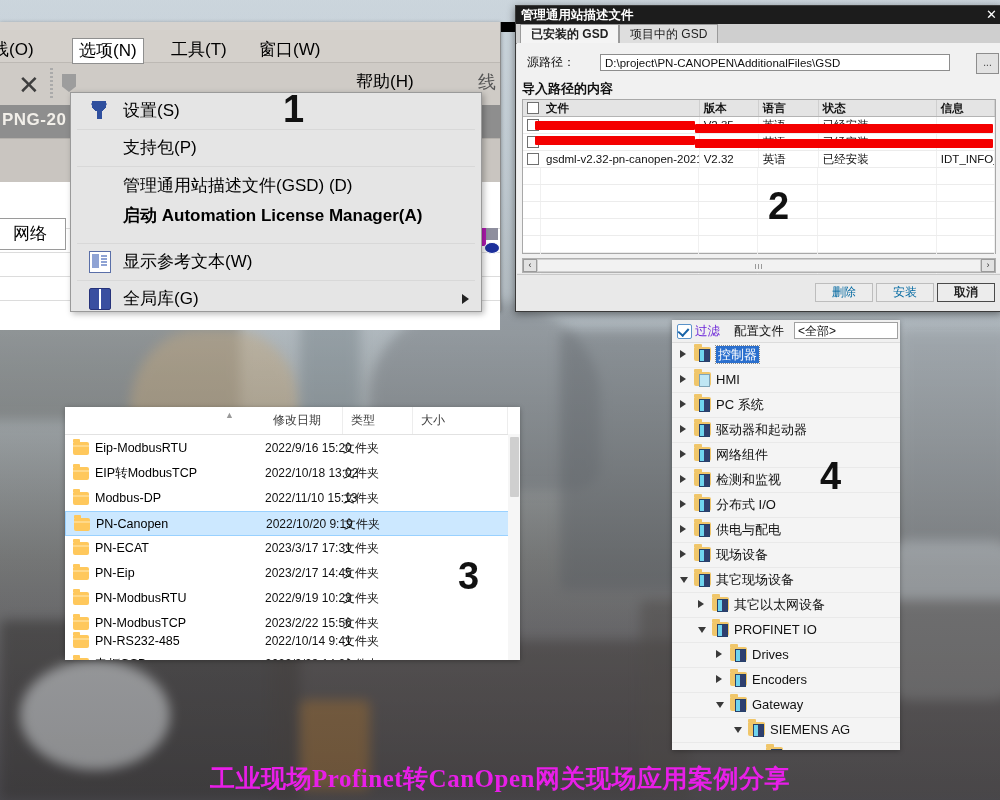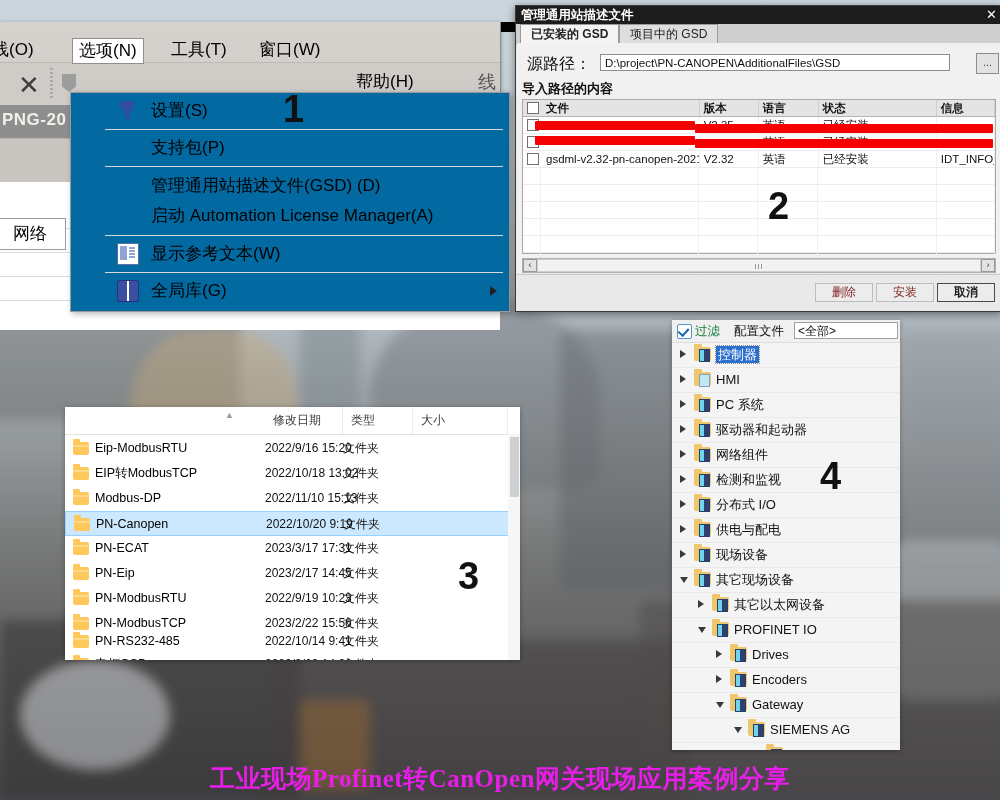--- a/index.html
+++ b/index.html
@@ -55,22 +55,22 @@
   .tia-row{position:absolute;left:0;width:500px;height:1px;background:#dcdcdc;}
   .tia-right-icon{position:absolute;left:482px;top:206px;width:18px;height:26px;}
   .tia-right-icon .sq{position:absolute;left:4px;top:0;width:12px;height:12px;background:#8e8e9e;}
   .tia-right-icon .pin{position:absolute;left:0;top:0;width:4px;height:18px;background:#b21ab2;}
   .tia-right-icon .ov{position:absolute;left:2px;top:14px;width:14px;height:10px;border-radius:50%;
                       background:#1c2f9b;border:1px solid #fff;}
   .tia-right-gray{position:absolute;left:466px;top:82px;width:34px;height:44px;background:#8e8e8e;}
   .tia-right-gray2{position:absolute;left:466px;top:126px;width:34px;height:40px;background:#c9c5c0;}
 
   
-  .dd{position:absolute;left:70px;top:70px;width:410px;height:218px;background:#0369a1;
-      border:1px solid #9a9a9a;box-shadow:2px 2px 6px rgba(0,0,0,.28);padding-left:28px;}
+  .dd{position:absolute;left:70px;top:70px;width:410px;height:218px;background:#e5e5e5;
+      border:1px solid #9a9a9a;box-shadow:2px 2px 6px rgba(0,0,0,.28);}
   .dd-item{position:relative;height:36px;line-height:36px;font-size:17px;color:#000;
            padding-left:52px;white-space:nowrap;}
   .dd-item.compact{height:30px;line-height:30px;}
   .dd-sep{height:1px;background:#d8d8d8;margin:0 6px;}
   .dd-ico{position:absolute;left:18px;top:50%;transform:translateY(-50%);width:20px;height:20px;}
   .ic-wrench{background:
       linear-gradient(180deg,transparent 0 12%,#2f4f9e 12% 88%,transparent 88%) center/5px 100% no-repeat,
       radial-gradient(circle at 50% 16%,#2f4f9e 0 38%,transparent 39%);}
   .ic-doc{background:#fff;border:1px solid #5a6fa8;}
   .ic-doc:after{content:"";position:absolute;left:2px;top:2px;width:7px;height:14px;background:#8fa3d4;}
@@ -89,21 +89,21 @@
   .gsd-title{position:absolute;left:0;top:0;width:485px;height:18px;background:#1c1c1c;color:#fff;
              font-size:12.5px;font-weight:bold;line-height:18px;padding-left:5px;box-sizing:border-box;}
   .gsd-close{position:absolute;right:4px;top:1px;color:#fff;font-size:13px;font-weight:bold;
              line-height:16px;cursor:default;}
   .gsd-tabs{position:absolute;left:0;top:18px;width:485px;height:19px;background:#cfcfcf;
             border-bottom:1px solid #9a9a9a;}
   .gtab{position:absolute;top:0;height:19px;line-height:19px;font-size:12px;padding:0 10px;
         border:1px solid #9a9a9a;border-bottom:none;background:#dedede;color:#222;}
   .gtab.sel{background:#f4f4f4;font-weight:bold;border-bottom:1px solid #f4f4f4;}
   .gsd-inner{position:absolute;left:1px;top:37px;width:483px;height:230px;background:#f1f1f1;}
-  .lbl{position:absolute;font-size:16px;color:#111;}
+  .lbl{position:absolute;font-size:12px;color:#111;}
   .path-box{position:absolute;left:83px;top:48px;width:350px;height:17px;background:#fff;
             border:1px solid #8d8d8d;font-size:11.5px;color:#111;line-height:17px;padding-left:4px;
             box-sizing:border-box;white-space:nowrap;overflow:hidden;}
   .browse-btn{position:absolute;left:459px;top:47px;width:21px;height:19px;background:#e2e2e2;
               border:1px solid #8d8d8d;font-size:10px;color:#444;text-align:center;line-height:17px;}
   .sect-title{position:absolute;left:5px;top:74px;font-size:13px;font-weight:bold;color:#111;}
   .tbl{position:absolute;left:5px;top:93px;width:474px;height:155px;background:#fff;
        border:1px solid #a8a8a8;box-sizing:border-box;}
   .tbl-head{display:flex;height:16px;background:#e4e4e4;border-bottom:1px solid #b4b4b4;}
   .th{font-size:11.5px;font-weight:bold;color:#111;line-height:16px;padding-left:4px;
@@ -121,21 +121,21 @@
           text-align:center;line-height:11px;color:#333;box-sizing:border-box;}
   .hs-track{flex:1;height:13px;background:#f7f7f7;position:relative;}
   .hs-thumb{position:absolute;left:0;top:0;width:100%;height:13px;background:#f2f2f2;
             border:1px solid #cfcfcf;box-sizing:border-box;}
   .hs-grip{position:absolute;left:50%;top:4px;transform:translateX(-50%);width:8px;height:5px;
            background:repeating-linear-gradient(90deg,#9a9a9a 0 1px,transparent 1px 3px);}
   .gsd-foot{position:absolute;left:1px;top:268px;width:483px;height:36px;background:#e9e9e9;
             border-top:1px solid #c9c9c9;}
   .gbtn{position:absolute;top:8px;height:19px;width:58px;font-size:12px;text-align:center;
         line-height:17px;border:1px solid #a0a0a0;background:#e6e6e6;color:#222;box-sizing:border-box;}
-  .gbtn.dis{color:#7f1d1d;border-color:#bdbdbd;background:#ececec;}
+  .gbtn.dis{color:#0369a1;border-color:#bdbdbd;background:#ececec;}
   .gbtn.def{border:1px solid #4a4a4a;font-weight:bold;background:#ececec;}
 
   
   .expl{position:absolute;left:65px;top:407px;width:455px;height:253px;background:#fff;
         box-shadow:0 1px 5px rgba(0,0,0,.3);overflow:hidden;}
   .ex-head{position:absolute;left:0;top:0;width:455px;height:27px;background:#fff;
            border-bottom:1px solid #e2e2e2;}
   .ex-col{position:absolute;top:0;height:27px;line-height:27px;font-size:12px;color:#3b3b3b;
           border-right:1px solid #ededed;box-sizing:border-box;padding-left:8px;}
   .ex-sortcaret{position:absolute;left:160px;top:3px;font-size:9px;color:#999;}
@@ -152,21 +152,21 @@
 
   
   .tree{position:absolute;left:672px;top:320px;width:228px;height:430px;background:#f4f4f4;
         box-shadow:0 1px 5px rgba(0,0,0,.3);overflow:hidden;}
   .tree-filter{position:absolute;left:0;top:0;width:228px;height:22px;background:#f0f0f0;
                border-bottom:1px solid #dcdcdc;}
   .fchk{position:absolute;left:5px;top:4px;width:13px;height:13px;background:#fff;
         border:1px solid #5b93c9;border-radius:2px;}
   .fchk:after{content:"";position:absolute;left:2px;top:1px;width:5px;height:8px;
               border:solid #1763a8;border-width:0 2px 2px 0;transform:rotate(42deg);}
-  .ftxt{position:absolute;left:23px;top:3px;font-size:12.5px;color:#15803d;}
+  .ftxt{position:absolute;left:23px;top:3px;font-size:12.5px;color:#6d28d9;}
   .ftxt2{position:absolute;left:62px;top:3px;font-size:12.5px;color:#111;}
   .fsel{position:absolute;left:122px;top:2px;width:104px;height:17px;background:#fff;
         border:1px solid #a0a0a0;font-size:12px;color:#111;line-height:16px;padding-left:3px;
         box-sizing:border-box;}
   .tnode{position:absolute;width:228px;height:25px;border-bottom:1px solid #e9e9e9;}
   .tnode .tw{position:absolute;top:8px;width:0;height:0;}
   .tw.closed{border-left:6px solid #3a3a3a;border-top:4px solid transparent;border-bottom:4px solid transparent;}
   .tw.open{border-top:6px solid #3a3a3a;border-left:4px solid transparent;border-right:4px solid transparent;margin-top:2px;}
   .tfold{position:absolute;top:5px;width:17px;height:14px;background:#f0c66a;border-radius:1px 2px 2px 2px;}
   .tfold:before{content:"";position:absolute;left:0;top:-3px;width:8px;height:3px;background:#f0c66a;border-radius:1px 1px 0 0;}
@@ -245,21 +245,21 @@
         <span>设置(S)</span>
       </div>
       <div class="dd-sep"></div>
       <div class="dd-item">
         <span>支持包(P)</span>
       </div>
       <div class="dd-sep"></div>
       <div class="dd-item compact" style="margin-top:4px;">
         <span>管理通用站描述文件(GSD) (D)</span>
       </div>
-      <div class="dd-item compact" style="margin-bottom:4px;">
+      <div class="dd-item compact" style="margin-bottom:12px;font-weight:bold;">
         <span>启动 Automation License Manager(A)</span>
       </div>
       <div class="dd-sep"></div>
       <div class="dd-item">
         <span class="dd-ico ic-doc"></span>
         <span>显示参考文本(W)</span>
       </div>
       <div class="dd-sep"></div>
       <div class="dd-item">
         <span class="dd-ico ic-book"></span>

